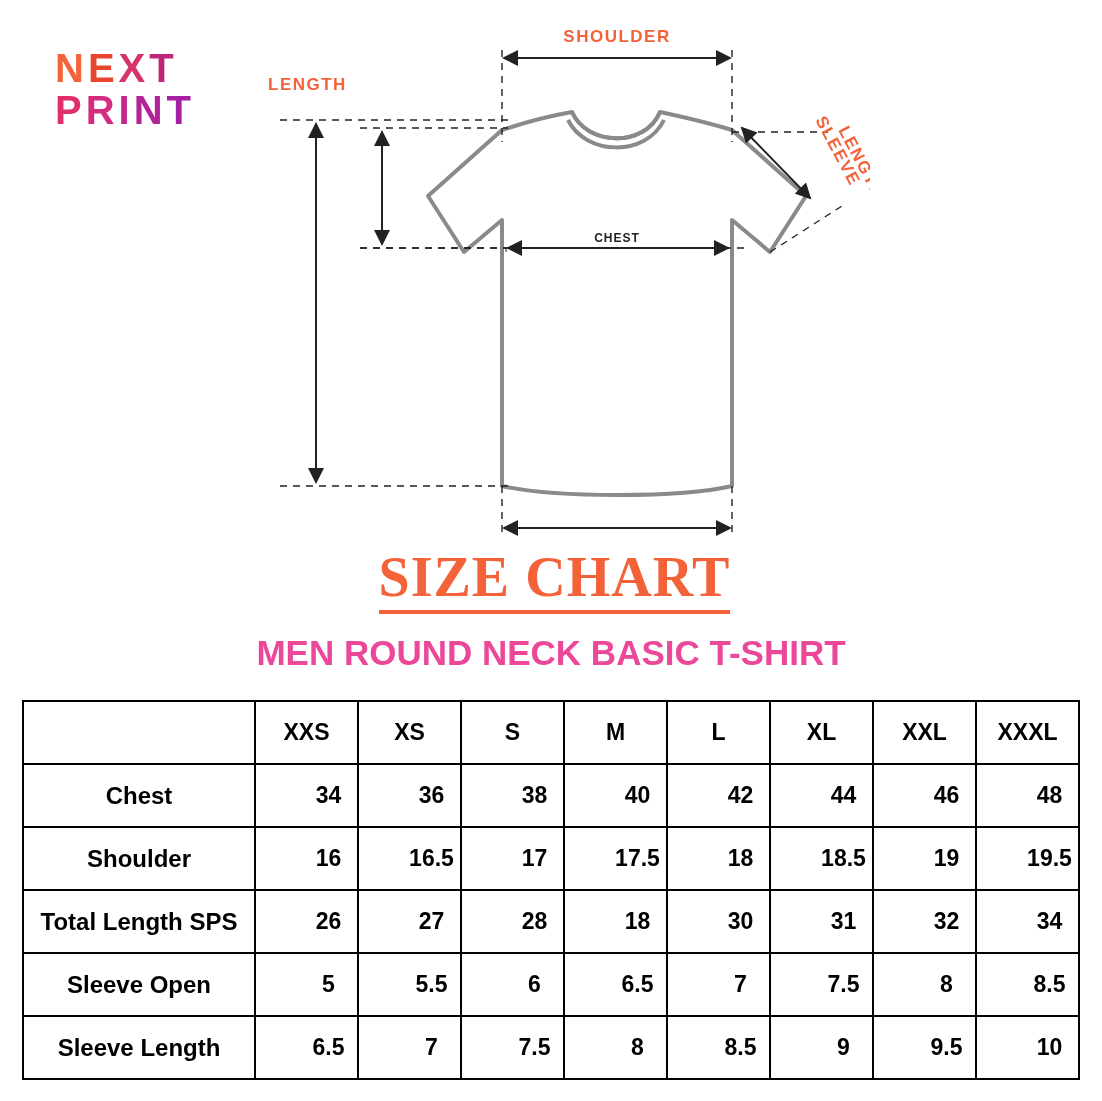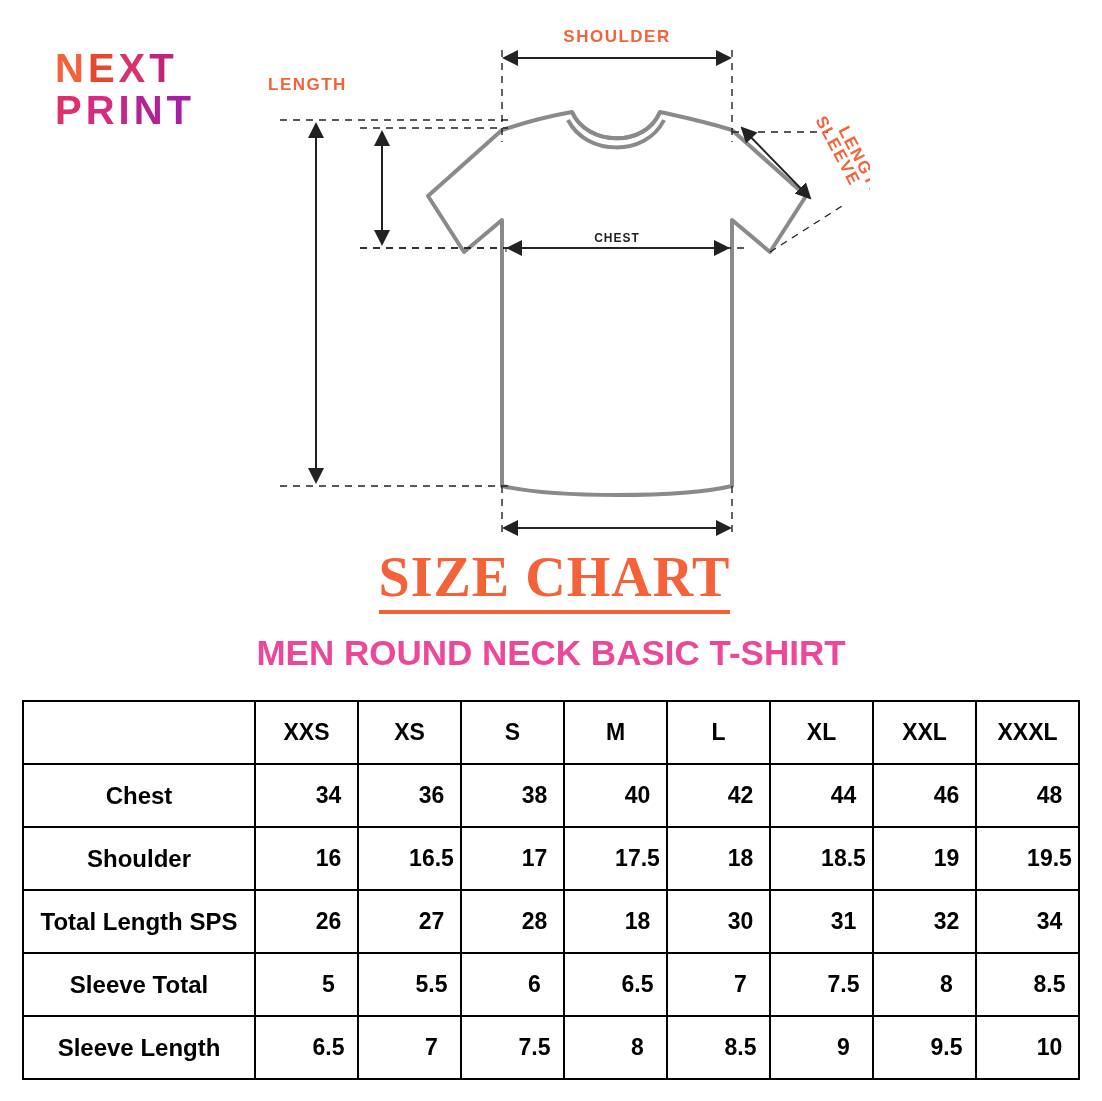--- a/index.html
+++ b/index.html
@@ -276,21 +276,21 @@
         <td class="cell">26</td>
         <td class="cell">27</td>
         <td class="cell">28</td>
         <td class="cell">18</td>
         <td class="cell">30</td>
         <td class="cell">31</td>
         <td class="cell">32</td>
         <td class="cell">34</td>
       </tr>
       <tr>
-        <td class="rowhead">Sleeve Total</td>
+        <td class="rowhead">Sleeve Open</td>
         <td class="cell">5</td>
         <td class="cell">5.5</td>
         <td class="cell">6</td>
         <td class="cell">6.5</td>
         <td class="cell">7</td>
         <td class="cell">7.5</td>
         <td class="cell">8</td>
         <td class="cell">8.5</td>
       </tr>
       <tr>

